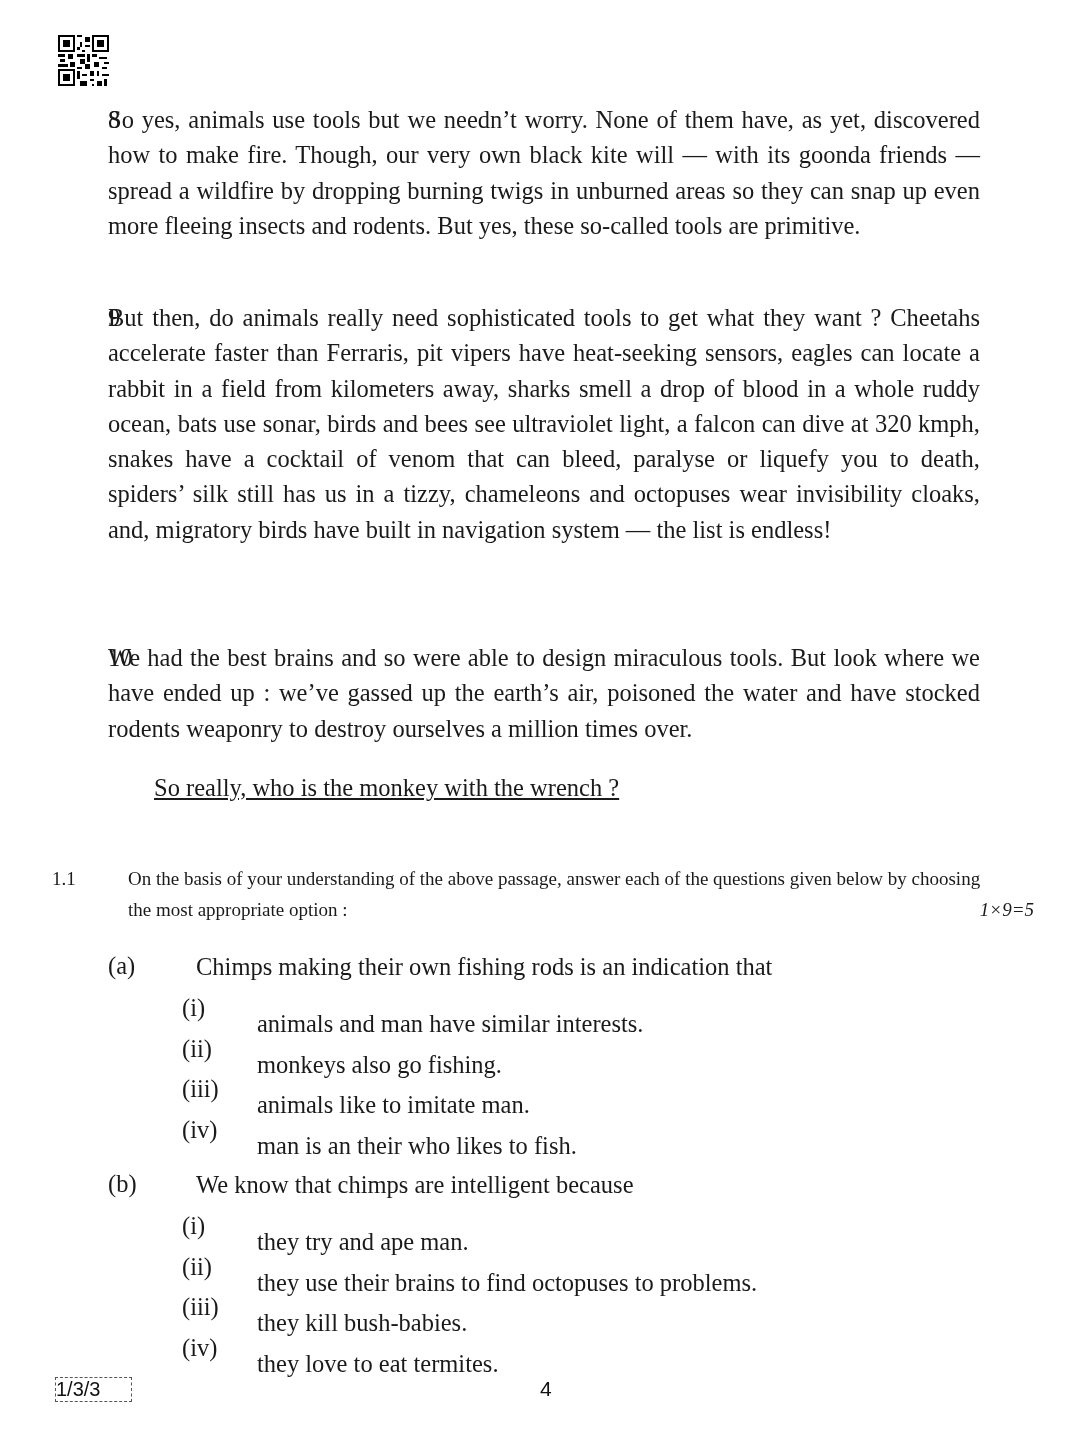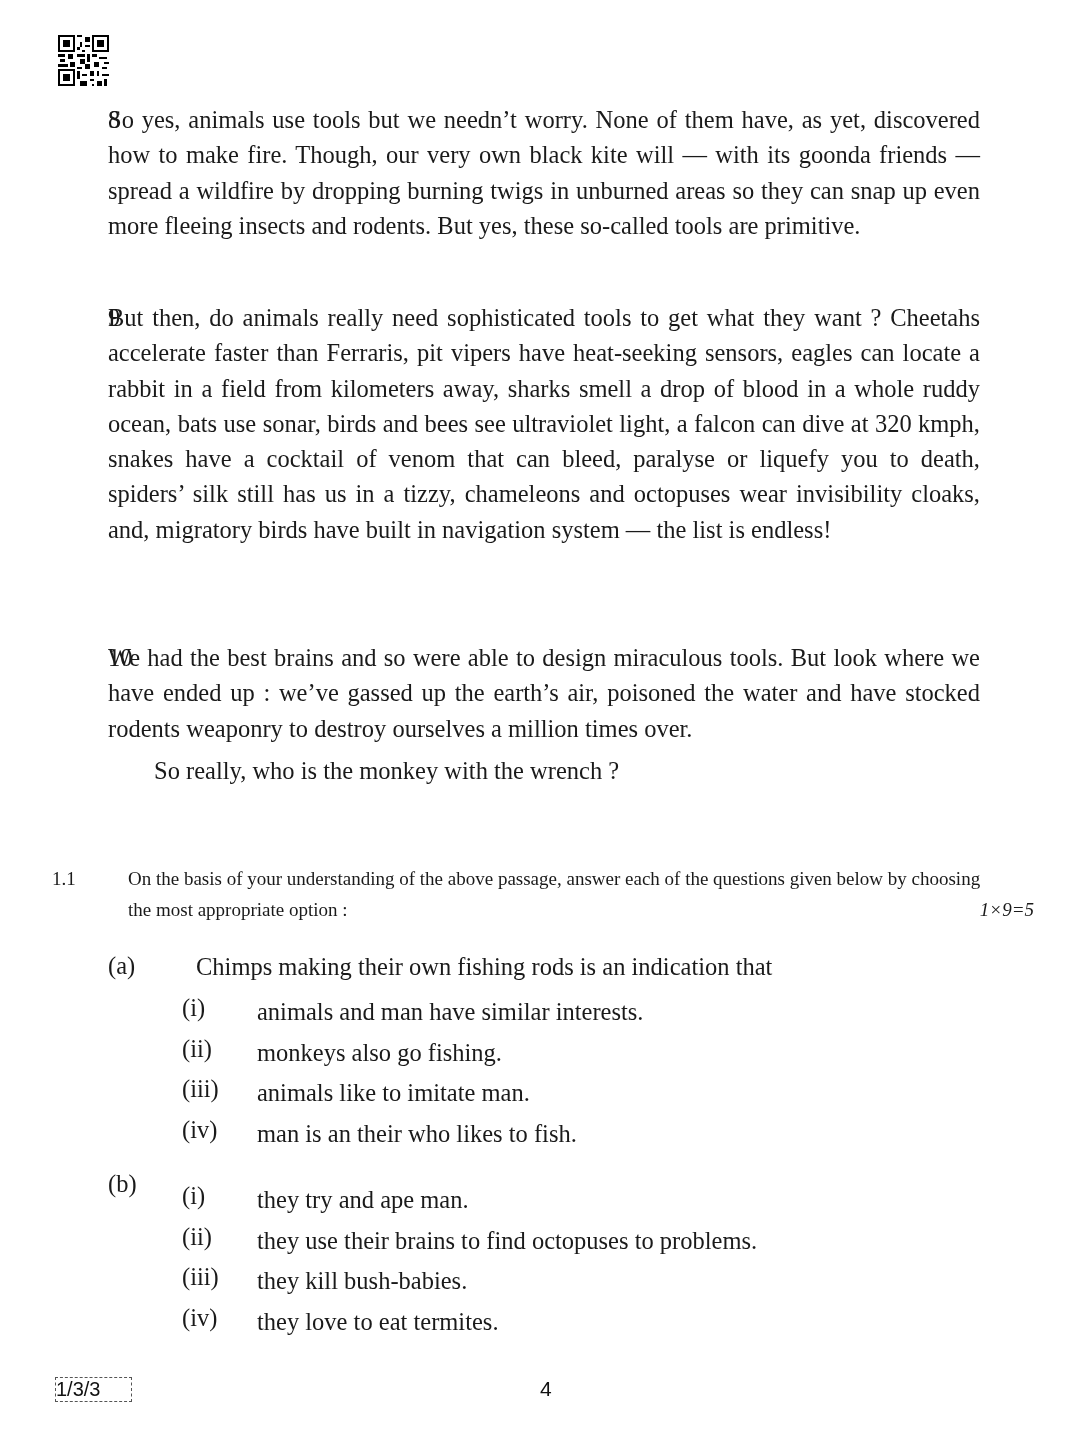--- a/index.html
+++ b/index.html
@@ -13,21 +13,21 @@
     }
     .qr svg { width: 51px; height: 51px; display: block; }
 
     .para {
       position: absolute; left: 108px; width: 872px;
       font-family: "Liberation Serif", "DejaVu Serif", serif;
       font-size: 24.5px; line-height: 35.3px;
     }
     .para .num { position: absolute; left: 0; top: 0; width: 44px; }
     .para .text { text-align: justify; text-align-last: left; }
-    .para .extra { margin-left: 46px; margin-top: 7px; }
+    .para .extra { margin-left: 46px; margin-top: 24px; text-decoration: underline; }
 
     .q-head {
       position: absolute; left: 52px; top: 863px; width: 990px;
       font-family: "Liberation Serif", "DejaVu Serif", serif;
       font-size: 19px; line-height: 31px;
     }
     .q-head .qnum { position: absolute; left: 0; top: 0; }
     .q-head .qtext { margin-left: 76px; width: 870px; }
     .q-head .marks {
       position: absolute; right: 8px; top: 31px; font-style: italic;
@@ -36,21 +36,21 @@
     .sub {
       position: absolute; left: 108px; width: 800px;
       font-family: "Liberation Serif", "DejaVu Serif", serif;
       font-size: 24.5px;
     }
     .sub .label { position: absolute; left: 0; top: 0; }
     .sub .stem { margin-left: 88px; line-height: 30px; }
     .sub .opts { margin-left: 74px; margin-top: 11px; }
     .sub .opt { position: relative; height: 40.5px; line-height: 30px; }
     .sub .opt .olabel { position: absolute; left: 0; top: 0; }
-    .sub .opt .otext { position: absolute; left: 75px; top: 4px; white-space: nowrap; }
+    .sub .opt .otext { position: absolute; left: 75px; top: 16px; white-space: nowrap; }
 
     .footer-code {
       position: absolute; left: 55px; top: 1377px; width: 77px; height: 25px;
       border: 1px dashed #555; box-sizing: border-box;
       font-family: "Liberation Sans", "DejaVu Sans", sans-serif;
       font-size: 20px; line-height: 23px; text-align: left; color: #111;
     }
     .page-num {
       position: absolute; left: 540px; top: 1377px;
       font-family: "Liberation Sans", "DejaVu Sans", sans-serif;
@@ -150,20 +150,21 @@
     </div>
     <div class="opt">
       <span class="olabel">(iv)</span>
       <span class="otext">man is an their who likes to fish.</span>
     </div>
   </div>
 </div>
 
 <div class="sub" style="top:1170px;">
   <span class="label">(b)</span>
+  <div class="stem">We know that chimps are intelligent because</div>
   <div class="opts">
     <div class="opt">
       <span class="olabel">(i)</span>
       <span class="otext">they try and ape man.</span>
     </div>
     <div class="opt">
       <span class="olabel">(ii)</span>
       <span class="otext">they use their brains to find octopuses to problems.</span>
     </div>
     <div class="opt">

